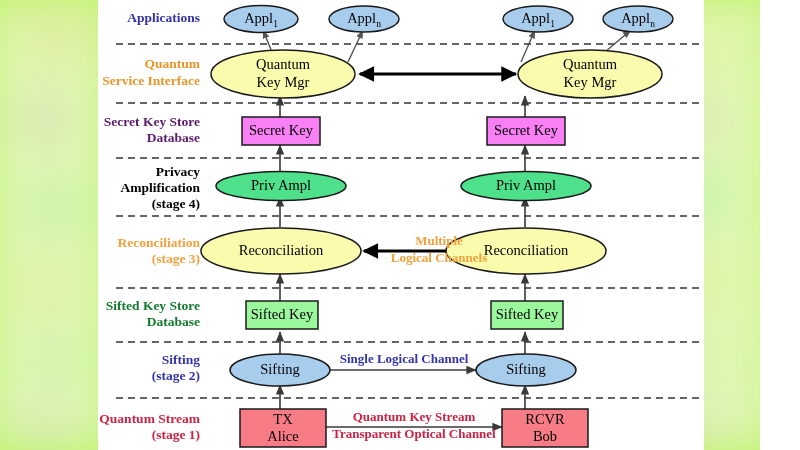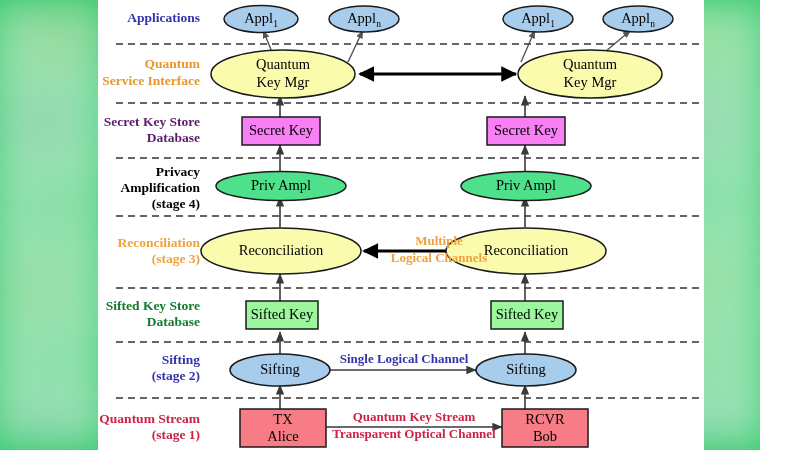--- a/index.html
+++ b/index.html
@@ -6,21 +6,21 @@
   html, body {
     margin: 0;
     padding: 0;
     background: #ffffff;
   }
   #root {
     position: relative;
     width: 760px;
     height: 450px;
     overflow: hidden;
-    background: #22c55e;
+    background: #bef264;
     font-family: "Liberation Serif", "DejaVu Serif", serif;
   }
 
   
   .sidebar-blur {
     position: absolute;
     top: 0;
     height: 450px;
     filter: blur(22px);
     opacity: 0.55;

